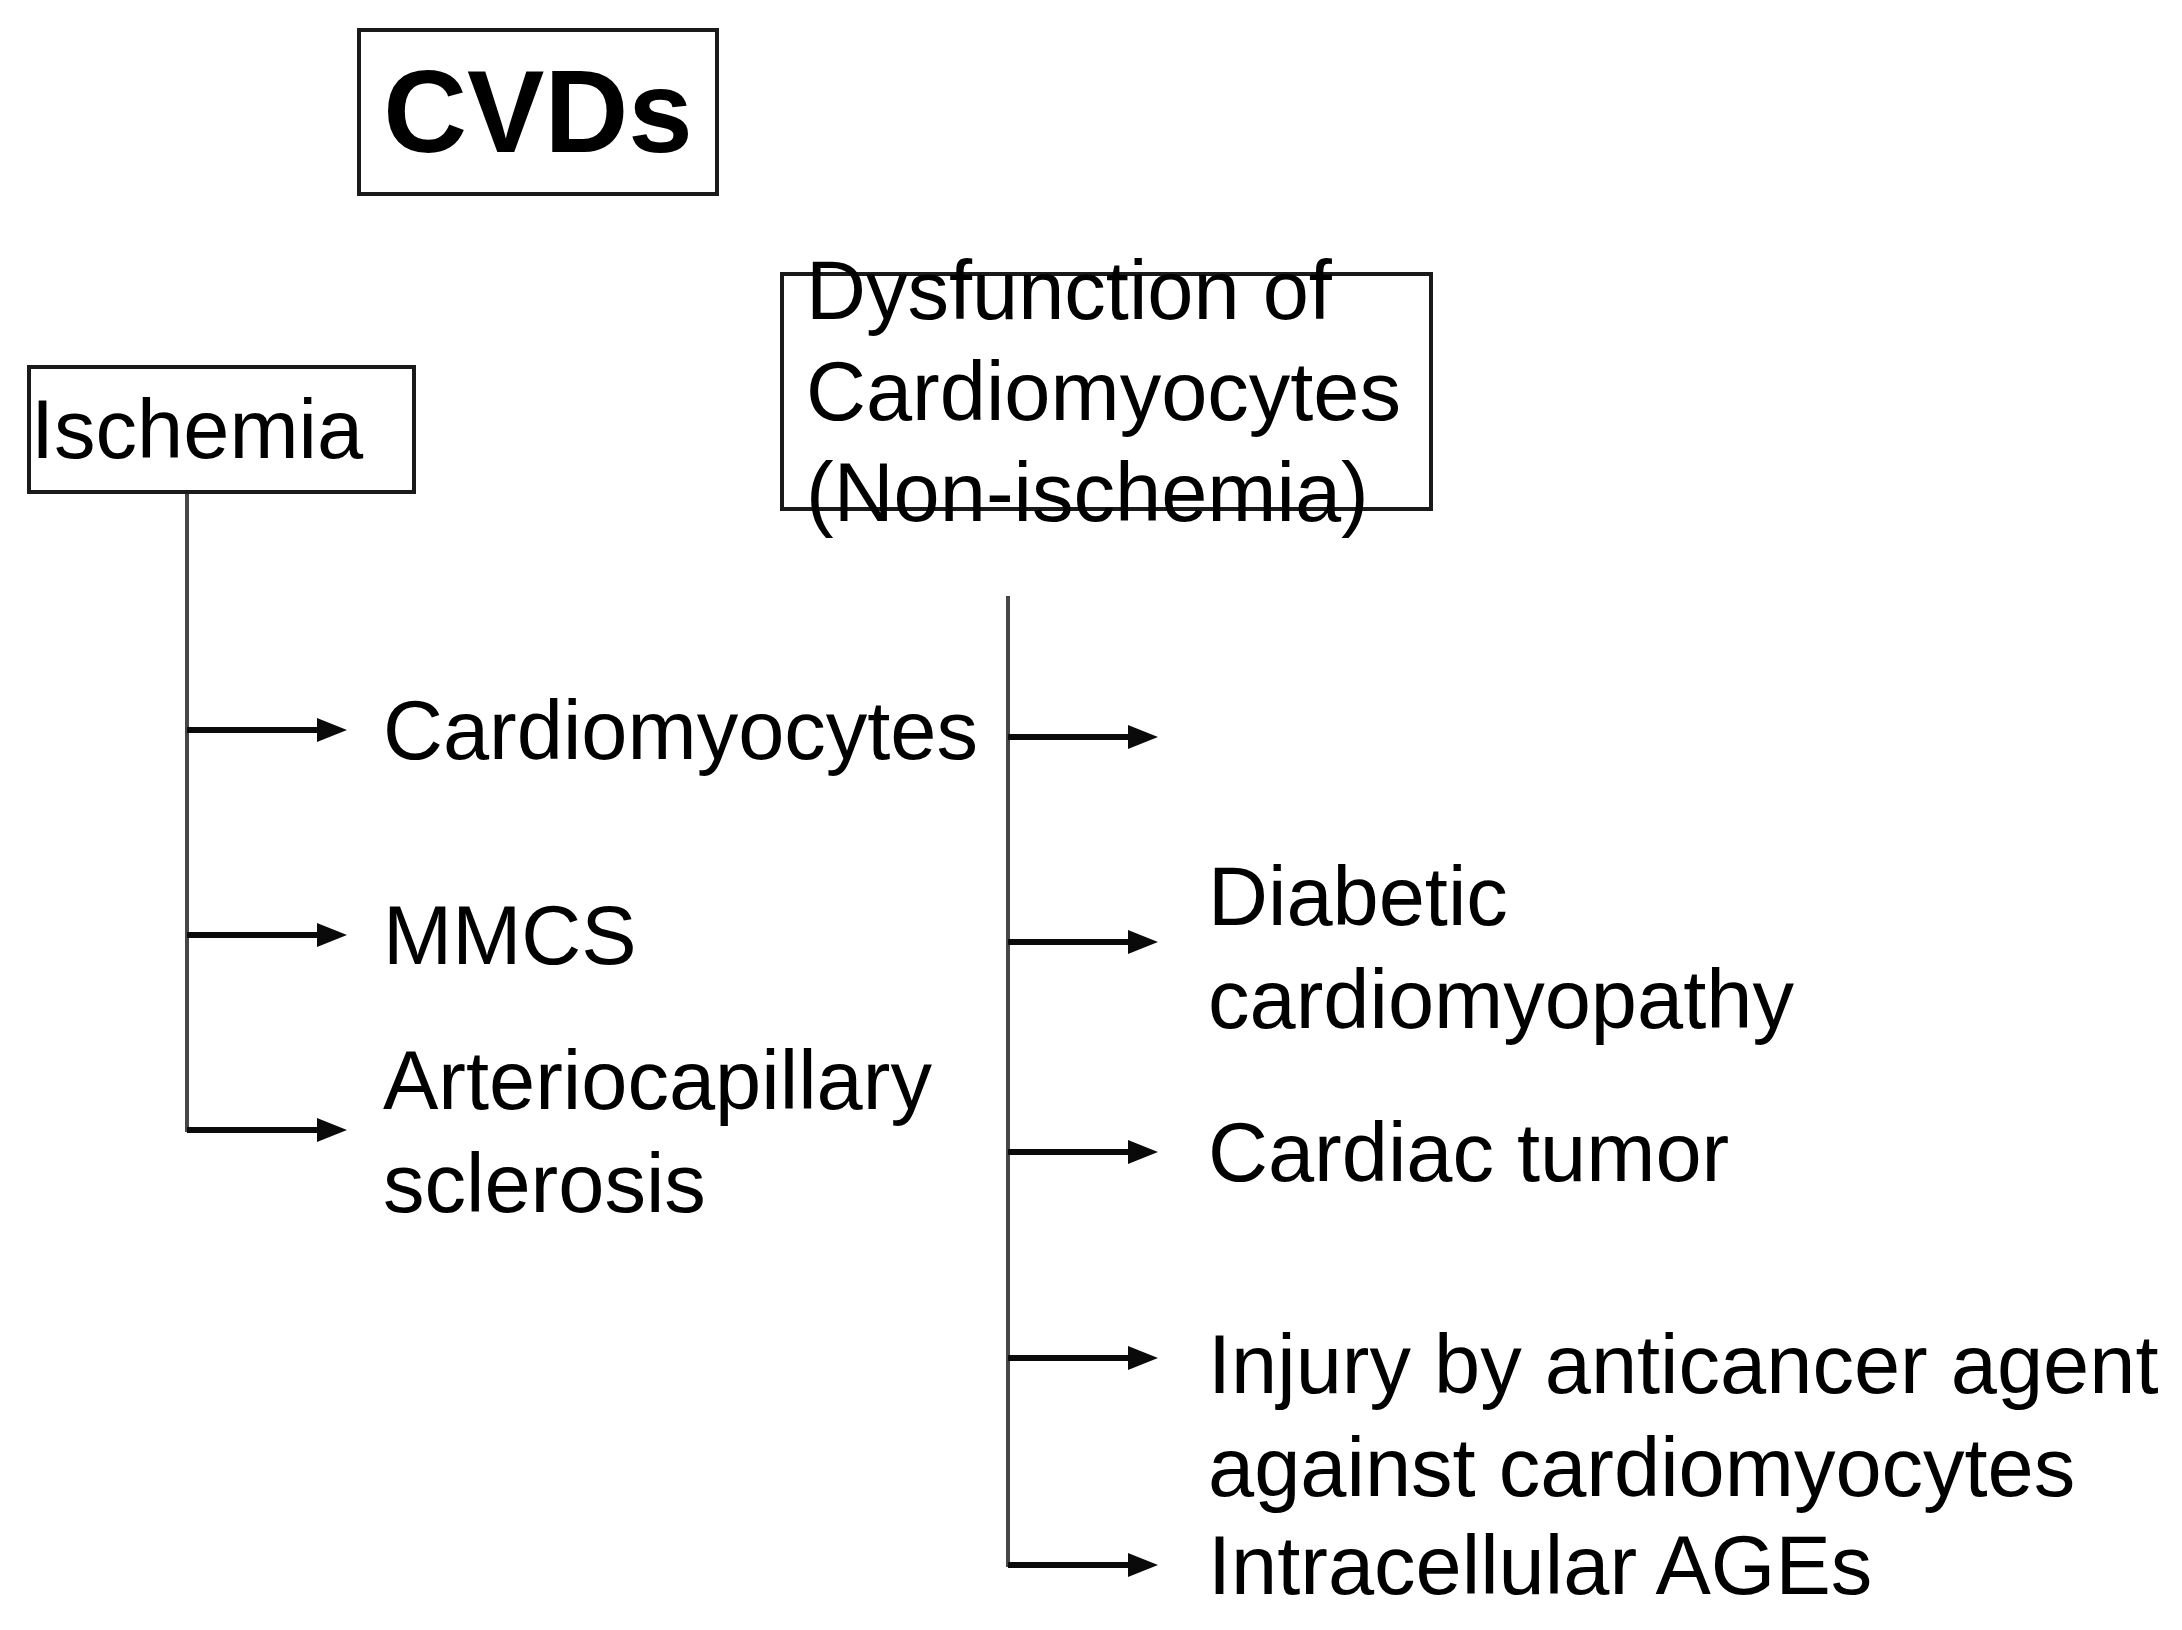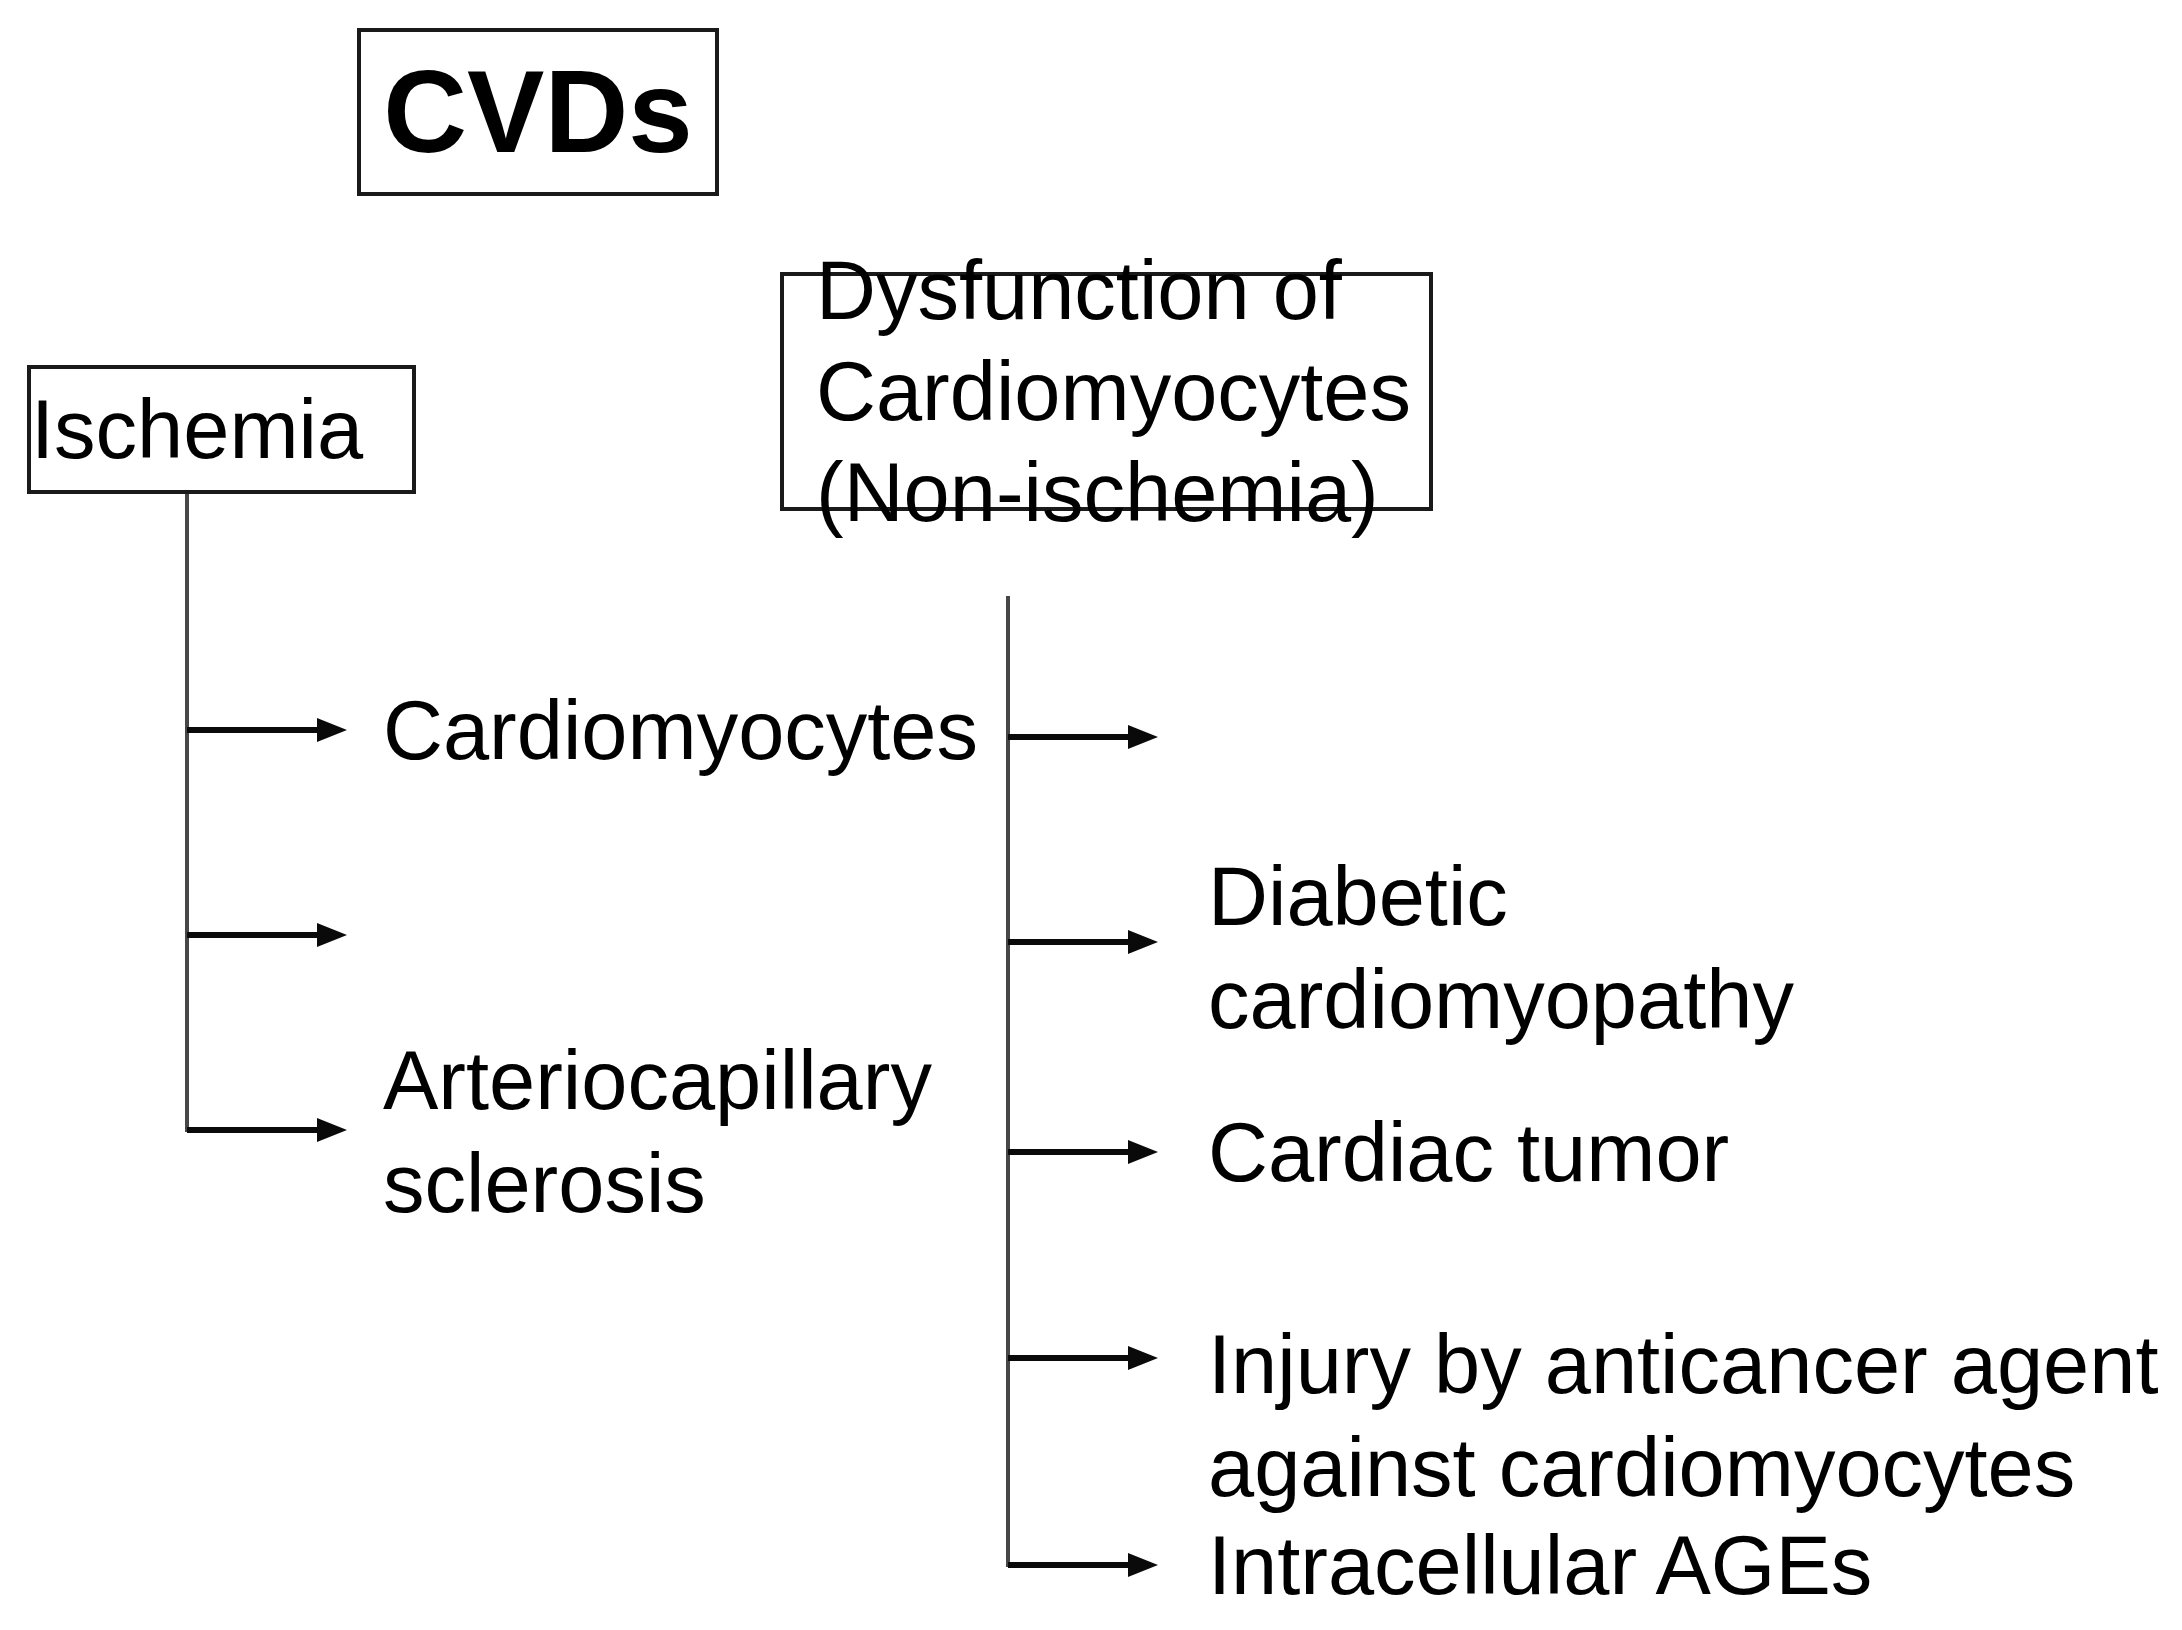--- a/index.html
+++ b/index.html
@@ -37,21 +37,21 @@
     line-height: 1;
   }
   #ischemia-box {
     left: 27px; top: 365px;
     width: 389px; height: 129px;
   }
   #dysfunction-box {
     left: 780px; top: 272px;
     width: 653px; height: 239px;
     justify-content: flex-start;
-    padding-left: 32px;
+    padding-left: 22px;
   }
   .box-label {
     font-size: 83px;
     line-height: 101px;
     white-space: pre-line;
   }
 
   
   .vline {
     position: absolute;
@@ -164,20 +164,21 @@
   <div class="arrow right-side" id="arrow-injury">
     <span class="arrow-shaft"></span>
     <span class="arrow-head"></span>
   </div>
   <div class="arrow right-side" id="arrow-ages">
     <span class="arrow-shaft"></span>
     <span class="arrow-head"></span>
   </div>
 
   <div class="leaf left-side" id="leaf-athero">Cardiomyocytes</div>
+  <div class="leaf left-side" id="leaf-mmcs">MMCS</div>
   <div class="leaf left-side" id="leaf-arterio">Arteriocapillary
 sclerosis</div>
 
   <div class="leaf right-side" id="leaf-tumor">Cardiac tumor</div>
   <div class="leaf right-side" id="leaf-diab">Diabetic
 cardiomyopathy</div>
   <div class="leaf right-side" id="leaf-injury">Injury by anticancer agent
 against cardiomyocytes</div>
   <div class="leaf right-side" id="leaf-ages">Intracellular AGEs</div>
 

